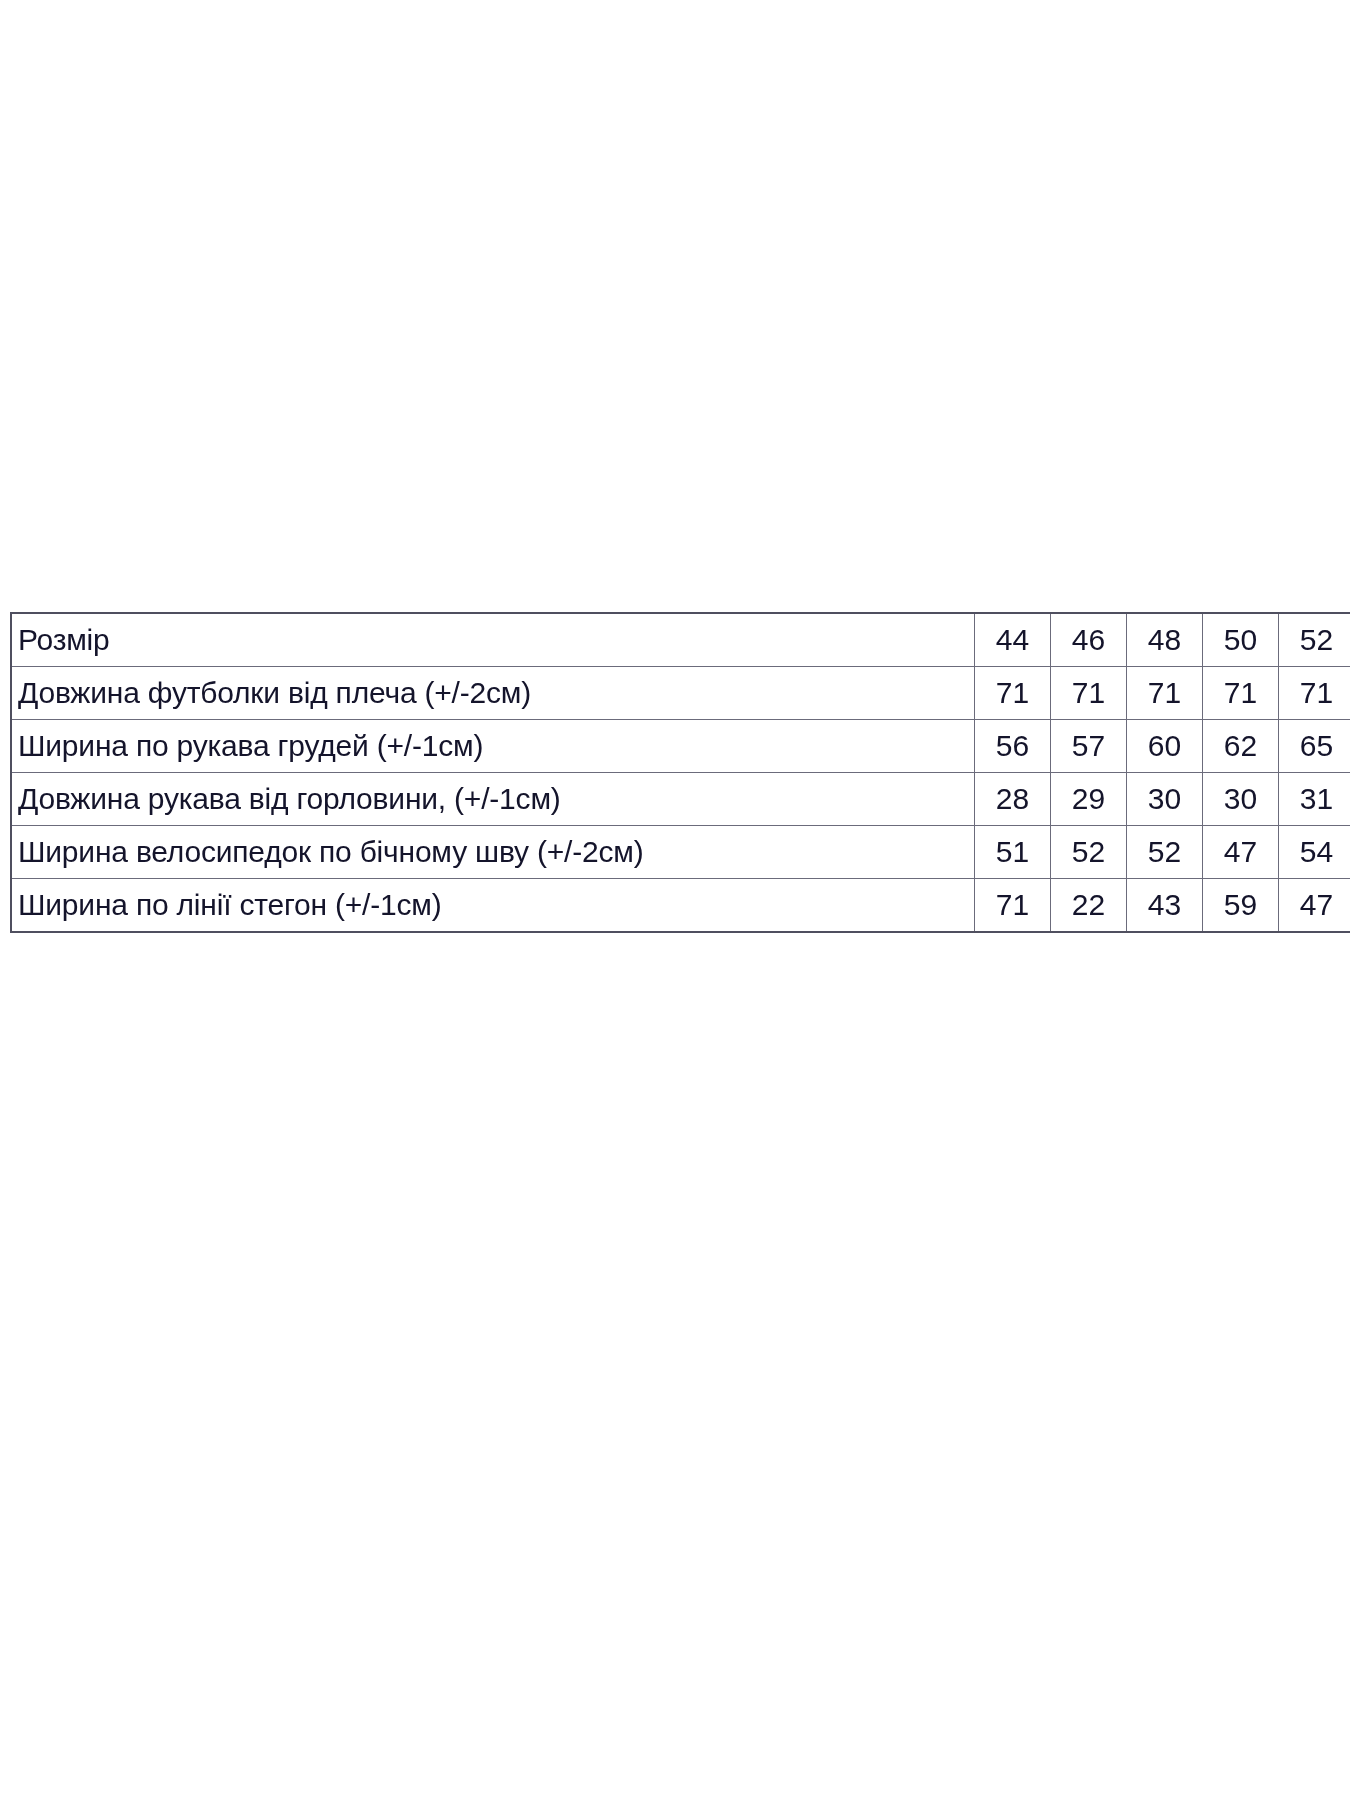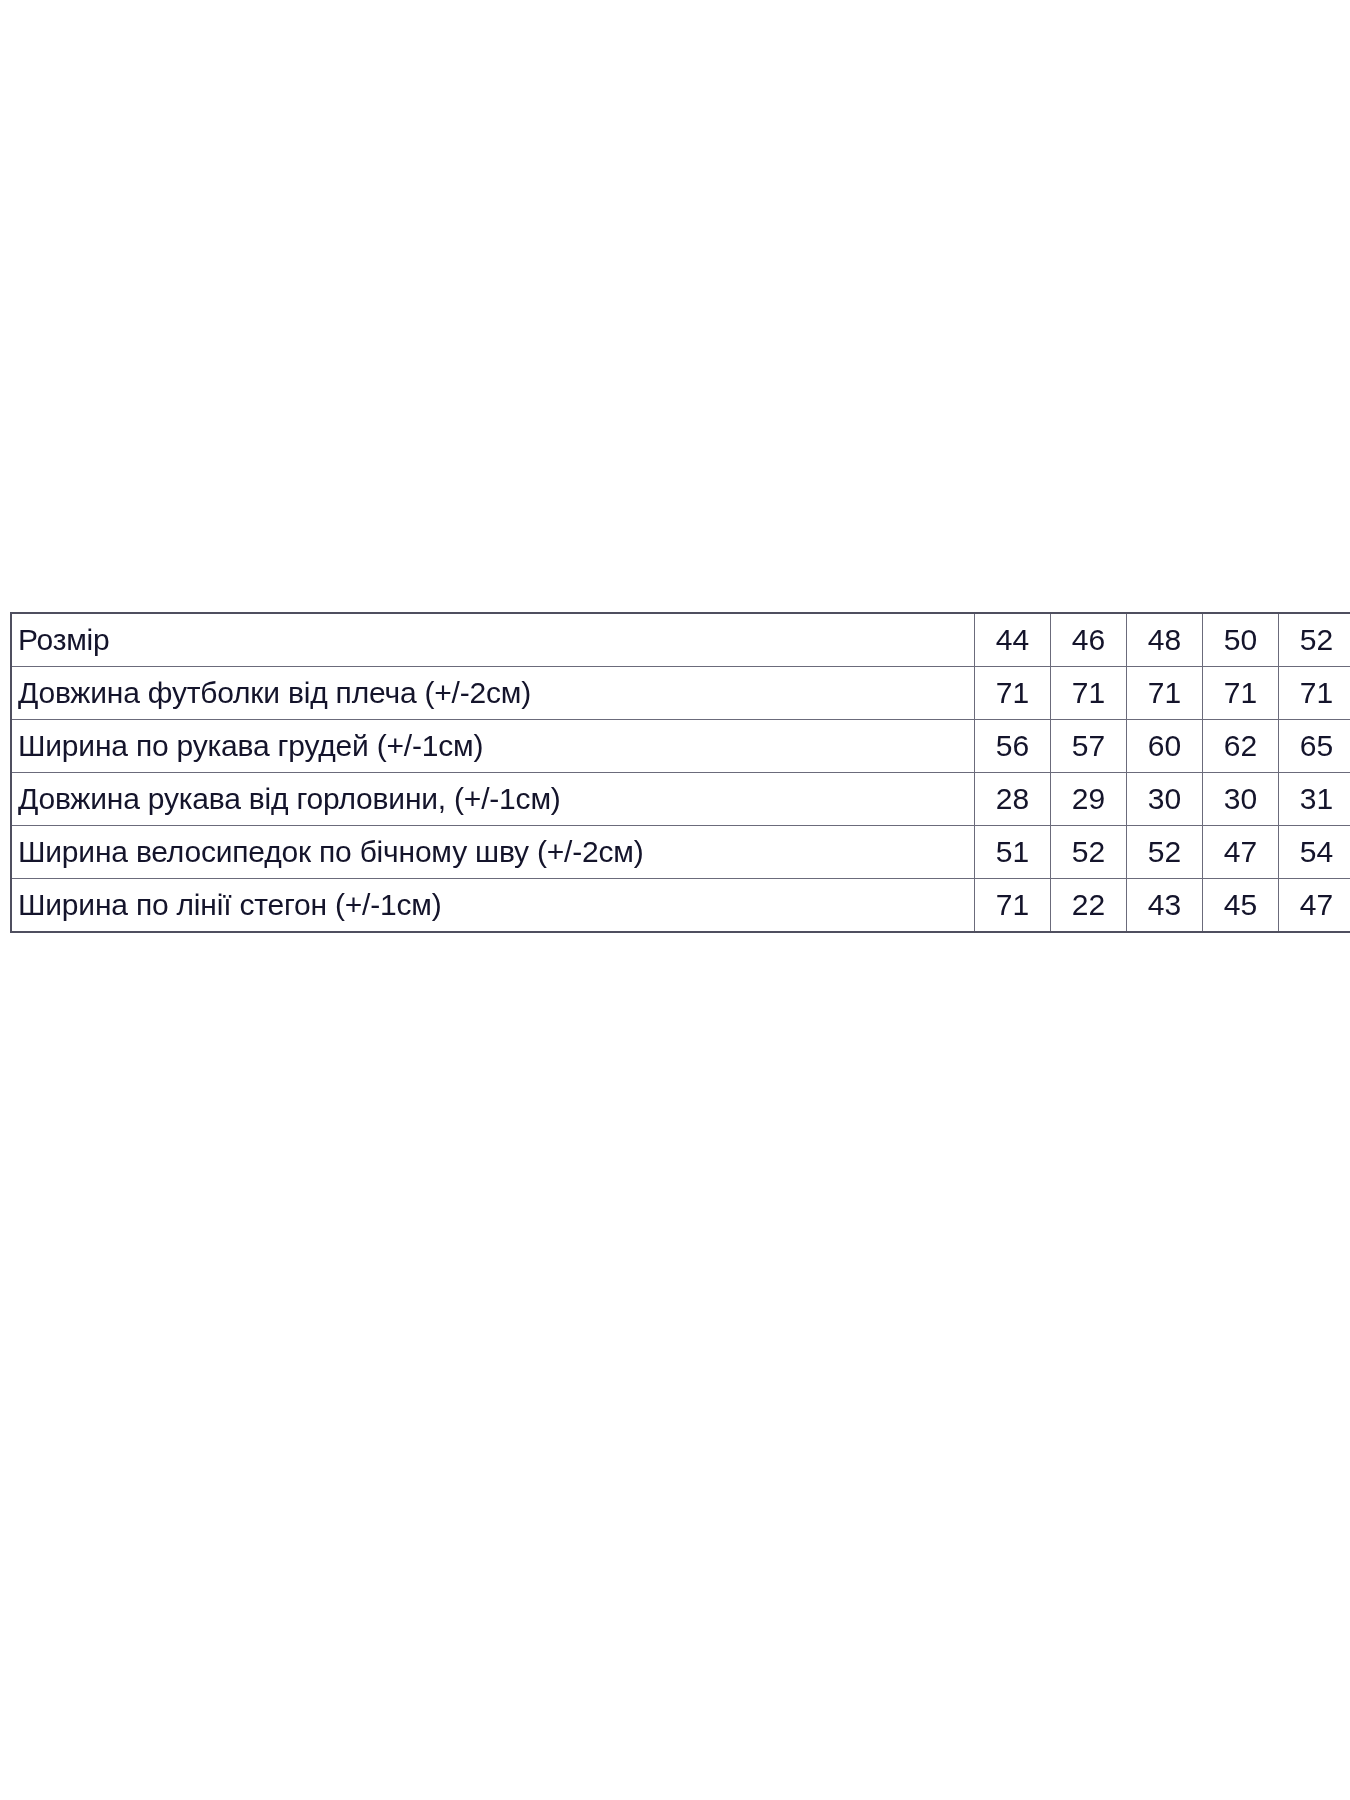--- a/index.html
+++ b/index.html
@@ -125,21 +125,21 @@
           <td class="value-cell">47</td>
           <td class="value-cell">54</td>
 
         </tr>
 
         <tr>
           <td class="label-cell">Ширина по лінії стегон (+/-1см)</td>
           <td class="value-cell">71</td>
           <td class="value-cell">22</td>
           <td class="value-cell">43</td>
-          <td class="value-cell">45</td>
+          <td class="value-cell">59</td>
           <td class="value-cell">47</td>
 
         </tr>
 
       </tbody>
     </table>
   </div>
 </div>
 
 </body></html>

